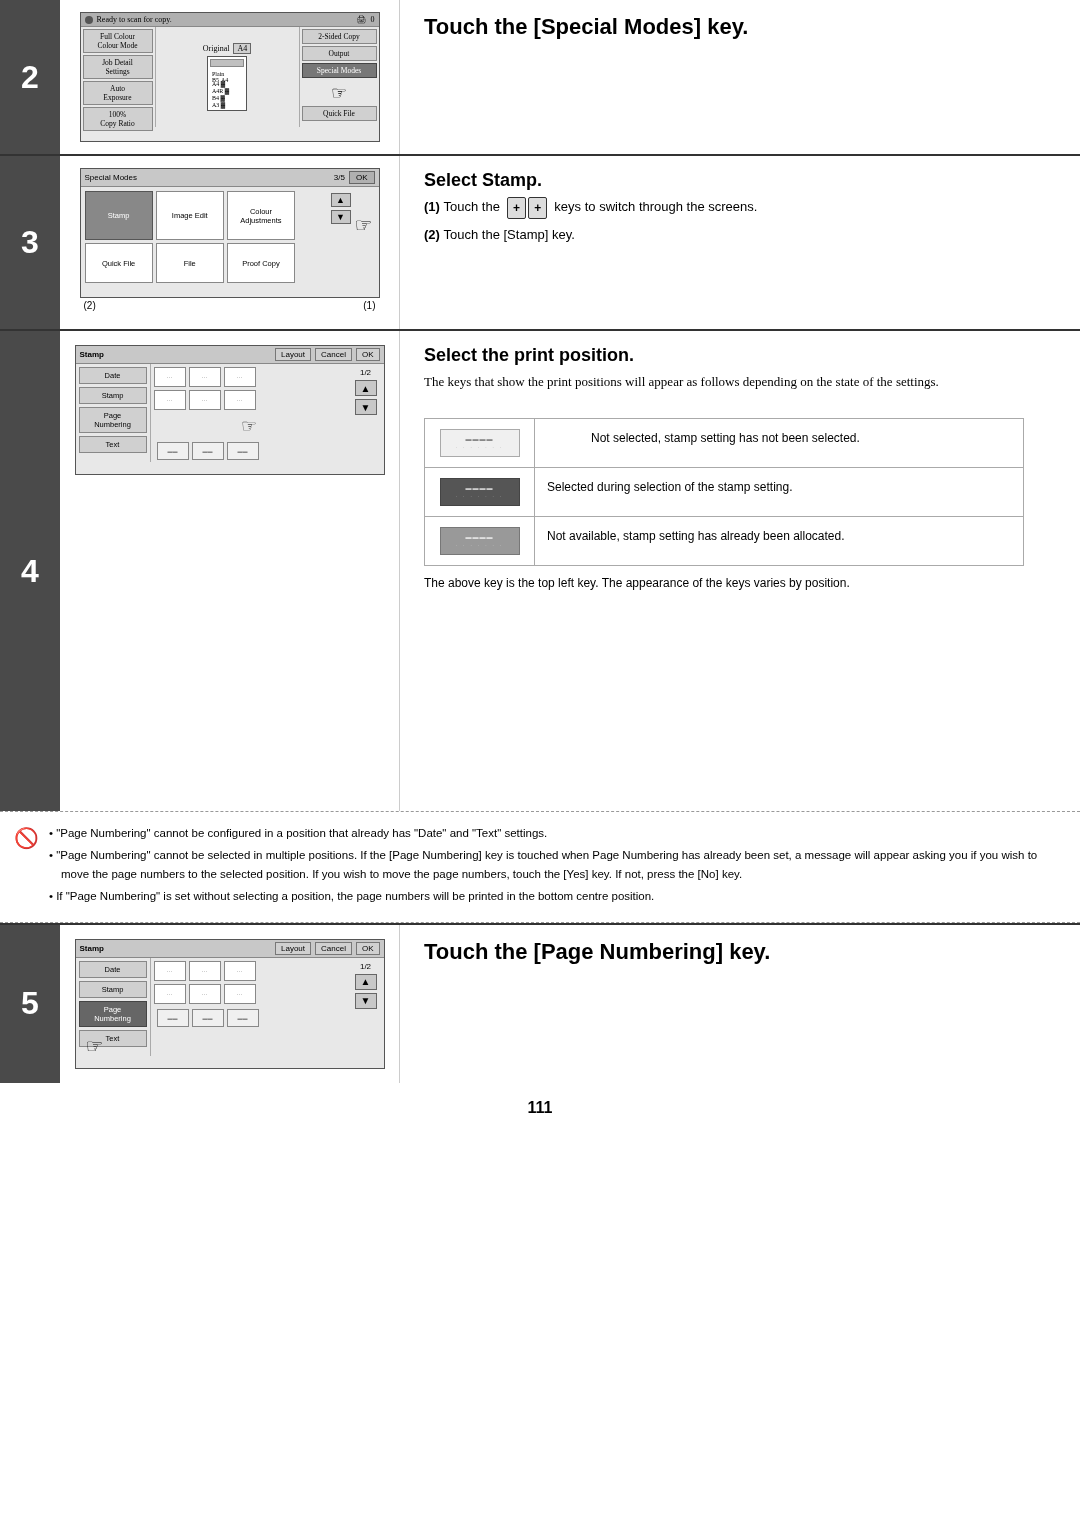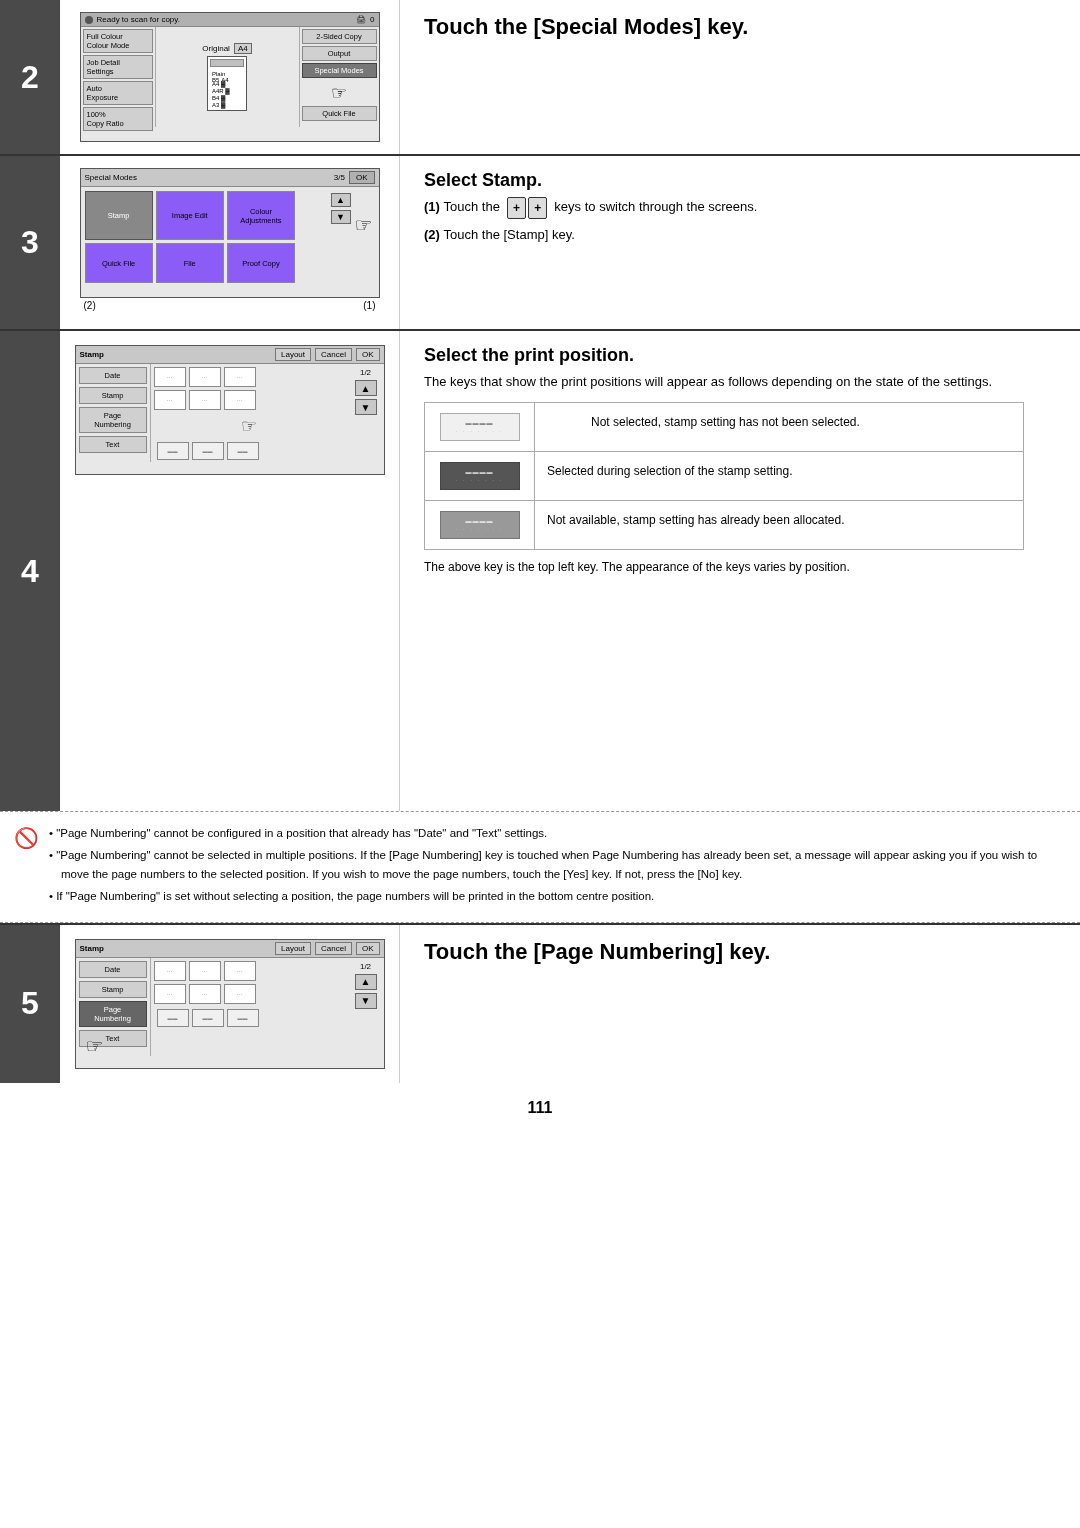--- a/index.html
+++ b/index.html
@@ -56,20 +56,21 @@
       border: 1.5px solid #555;
       background: #e8e8e8;
       font-size: 9px;
       position: relative;
     }
 
     
     .screen2 {
       width: 300px;
       height: 130px;
+      font-family: Liberation Serif, serif;
     }
     .screen2-top-bar {
       background: #b0b0b0;
       display: flex;
       align-items: center;
       padding: 2px 4px;
       font-size: 8px;
       border-bottom: 1px solid #888;
     }
     .screen2-dot {
@@ -95,20 +96,21 @@
       width: 75px;
       border-right: 1px solid #aaa;
       padding: 2px;
     }
     .screen2-btn {
       background: #d0d0d0;
       border: 1px solid #888;
       font-size: 7.5px;
       padding: 2px 3px;
       margin-bottom: 2px;
+      text-align: center;
       cursor: pointer;
     }
     .screen2-btn-wide {
       width: 100%;
     }
     .screen2-center-col {
       flex: 1;
       padding: 2px;
       display: flex;
       flex-direction: column;
@@ -179,21 +181,21 @@
       height: 100px;
     }
     .screen3-buttons-col {
       width: 220px;
       padding: 4px;
       display: grid;
       grid-template-columns: 1fr 1fr 1fr;
       gap: 3px;
     }
     .screen3-btn {
-      background: #8b5cf6;
+      background: #ffffff;
       border: 1px solid #888;
       font-size: 7.5px;
       padding: 3px 2px;
       text-align: center;
       display: flex;
       align-items: center;
       justify-content: center;
     }
     .screen3-btn.highlighted {
       background: #888;
@@ -574,21 +576,21 @@
           <div class="stamp-right-col">
             <span class="stamp-counter">1/2</span>
             <div class="stamp-arrow">▲</div>
             <div class="stamp-arrow">▼</div>
           </div>
         </div>
       </div>
     </div>
     <div class="step-right step4-right">
       <div class="section-title-bold">Select the print position.</div>
-      <p style="font-size:13px; line-height:1.5; margin-bottom:10px;">The keys that show the print positions will appear as follows depending on the state of the settings.</p>
+      <p style="font-size:13px; line-height:1.5; margin-bottom:26px;font-family:Liberation Serif, serif;">The keys that show the print positions will appear as follows depending on the state of the settings.</p>
 
       <div style="border:1px solid #aaa; width:95%;">
 
         <div style="display:flex; border-bottom:1px solid #aaa;gap:44px;">
           <div style="width:110px; border-right:1px solid #aaa; padding:10px; display:flex; align-items:center; justify-content:center;">
             <div style="width:80px; height:28px; border:1.5px solid #aaa; background:#f0f0f0; display:flex; flex-direction:column; align-items:center; justify-content:center; gap:2px;">
               <div style="font-size:6px; color:#888; letter-spacing:1px;">▬▬▬▬</div>
               <div style="font-size:5.5px; color:#aaa; letter-spacing:2px;">· · · · · · ·</div>
             </div>
           </div>

